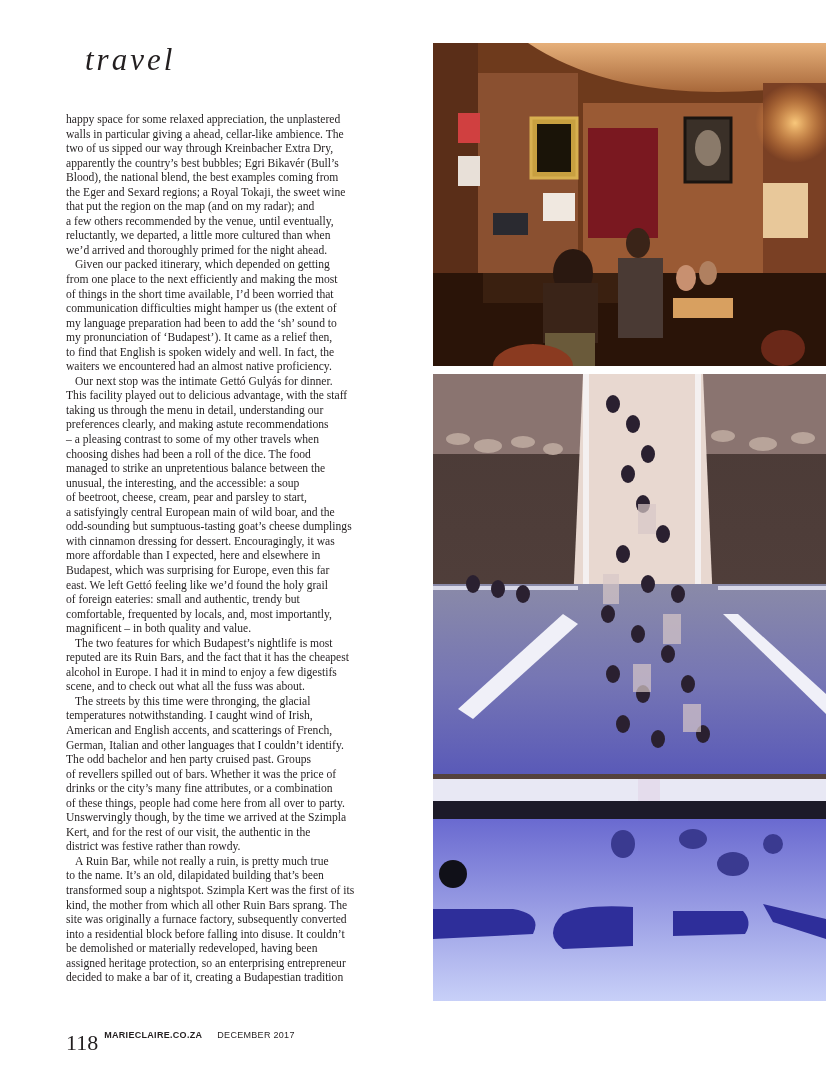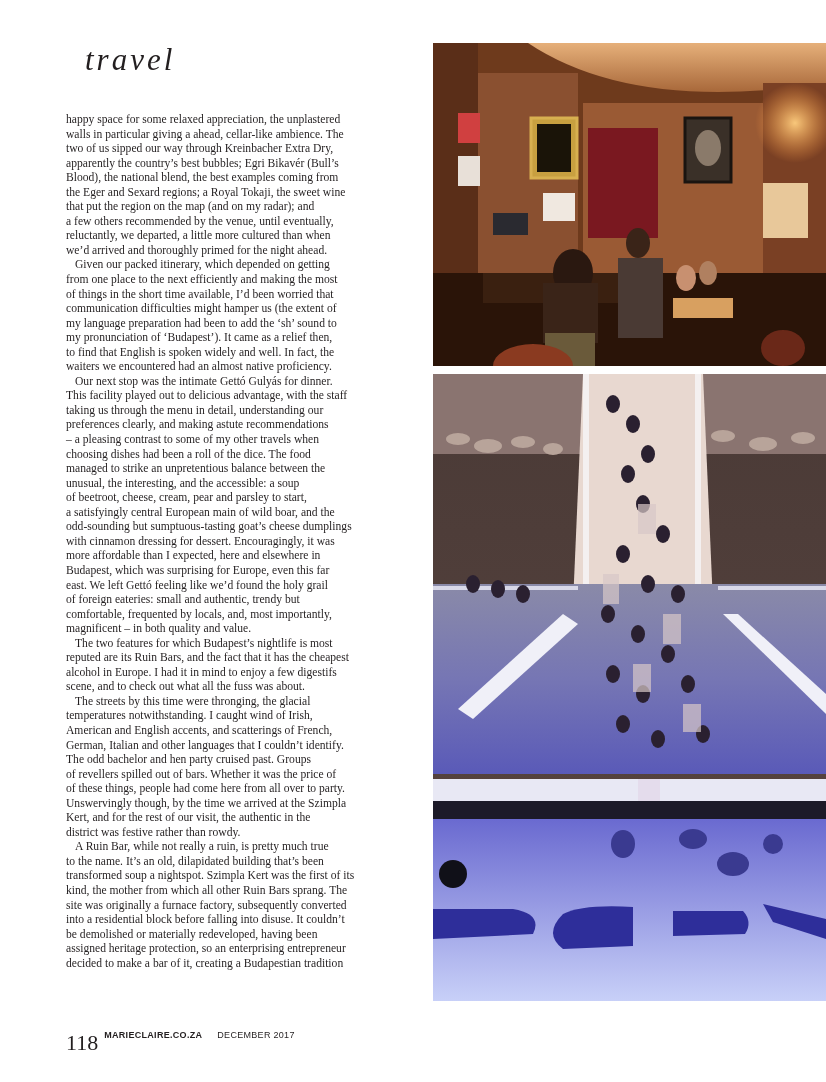--- a/index.html
+++ b/index.html
@@ -76,20 +76,21 @@
       <span class="line">alcohol in Europe. I had it in mind to enjoy a few digestifs</span>
       <span class="line">scene, and to check out what all the fuss was about.</span>
     </p>
     <p>
       <span class="line" style="padding-left: 9px;">The streets by this time were thronging, the glacial</span>
       <span class="line">temperatures notwithstanding. I caught wind of Irish,</span>
       <span class="line">American and English accents, and scatterings of French,</span>
       <span class="line">German, Italian and other languages that I couldn’t identify.</span>
       <span class="line">The odd bachelor and hen party cruised past. Groups</span>
       <span class="line">of revellers spilled out of bars. Whether it was the price of</span>
+      <span class="line">drinks or the city’s many fine attributes, or a combination</span>
       <span class="line">of these things, people had come here from all over to party.</span>
       <span class="line">Unswervingly though, by the time we arrived at the Szimpla</span>
       <span class="line">Kert, and for the rest of our visit, the authentic in the</span>
       <span class="line">district was festive rather than rowdy.</span>
     </p>
     <p>
       <span class="line" style="padding-left: 9px;">A Ruin Bar, while not really a ruin, is pretty much true</span>
       <span class="line">to the name. It’s an old, dilapidated building that’s been</span>
       <span class="line">transformed soup a nightspot. Szimpla Kert was the first of its</span>
       <span class="line">kind, the mother from which all other Ruin Bars sprang. The</span>

